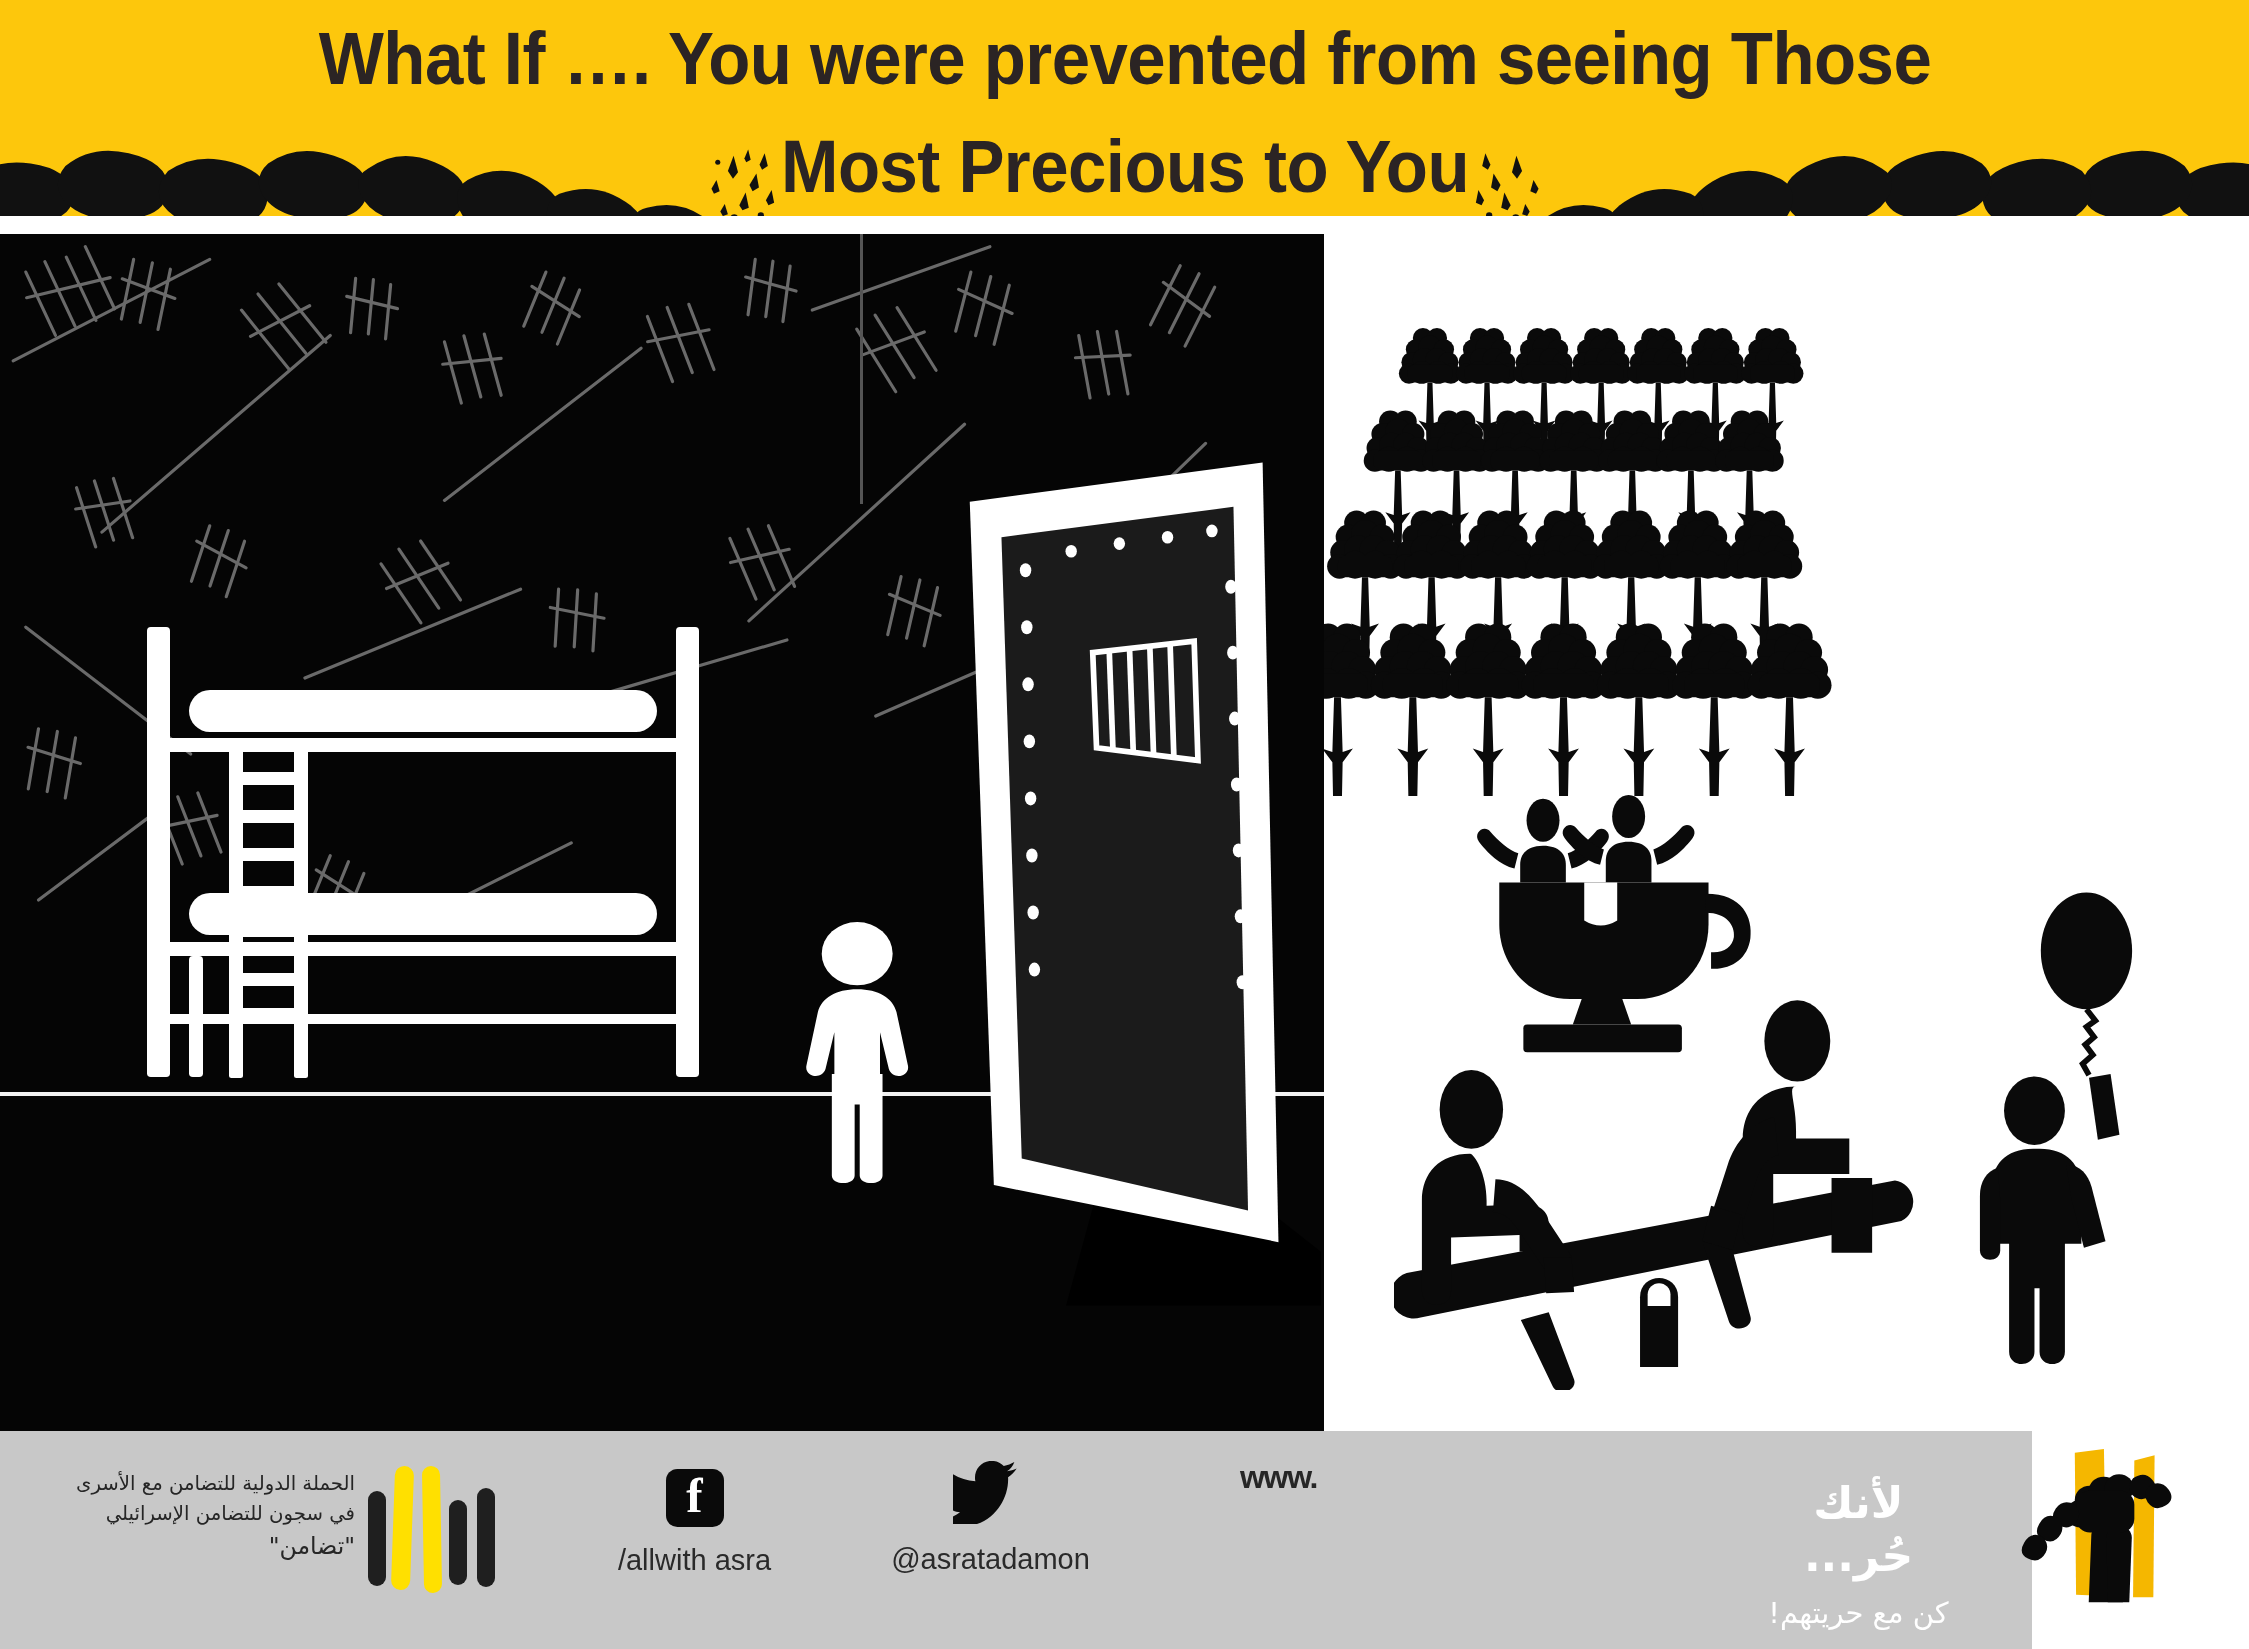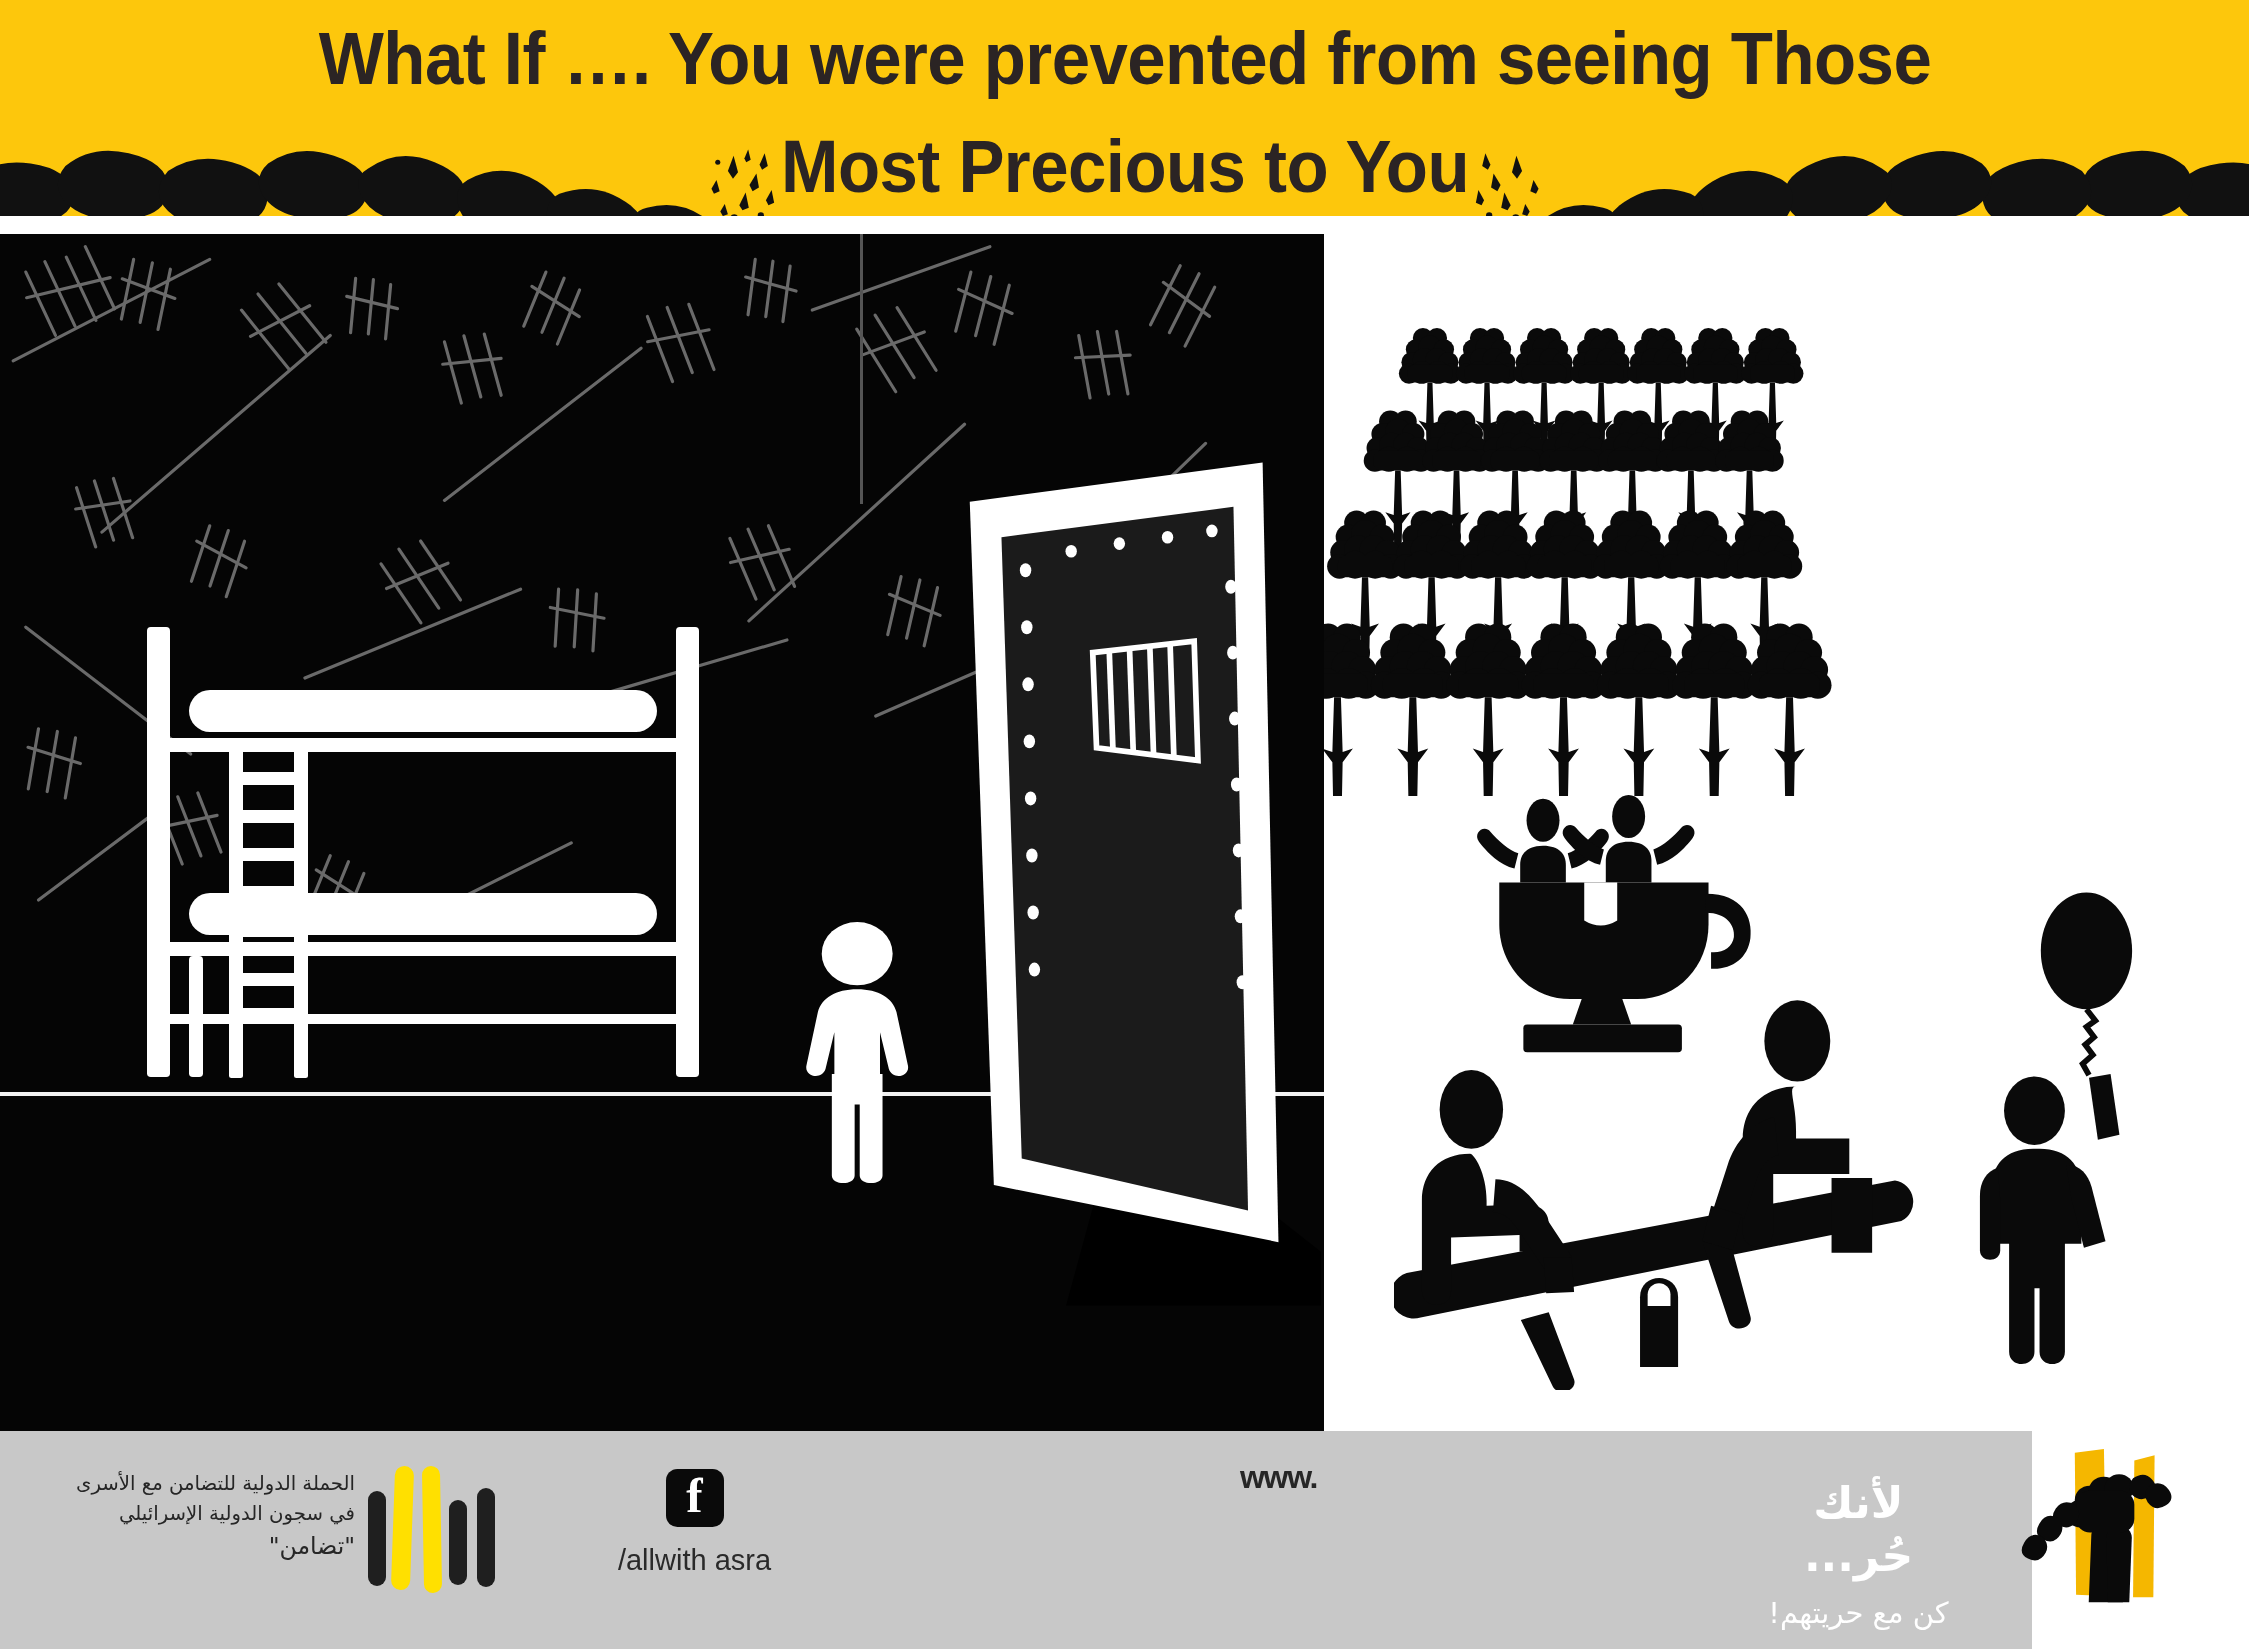--- a/index.html
+++ b/index.html
@@ -523,37 +523,49 @@
           </g>
         </g>
       </svg>
     </div>
   </div>
 
   <div class="footer">
 
     <div class="campaign-text">
       <span>الحملة الدولية للتضامن مع الأسرى</span><br>
-      <span>في سجون الدولية الإسرائيلي</span>
+      <span>في سجون للتضامن الإسرائيلي</span>
       <span class="campaign-name">"تضامن"</span>
     </div>
 
     <div class="bars">
       <div class="bar" style="left:2.5px;top:25px;width:18px;height:95px;background:#1f1f1f;"></div>
       <div class="bar" style="left:28px;top:0px;width:19px;height:124px;background:#FFE000;transform:rotate(2deg);"></div>
       <div class="bar" style="left:58px;top:0px;width:18px;height:127px;background:#FFE000;transform:rotate(-1deg);"></div>
       <div class="bar" style="left:84px;top:34px;width:18px;height:85px;background:#1f1f1f;"></div>
       <div class="bar" style="left:112px;top:21.6px;width:18px;height:99px;background:#1f1f1f;"></div>
     </div>
 
     <div class="fb-wrap">
       <div class="fb-icon"></div>
       <div class="handle">/allwith asra</div>
     </div>
 
+    <div class="tw-wrap">
+      <svg width="75" height="63" viewBox="0 0 120 100" xmlns="http://www.w3.org/2000/svg">
+        <path fill="#0a0a0a" d="M119 12 c -4.4 6.5 -10 12.2 -16.4 16.8 c 0.1 1.4 0.1 2.8 0.1 4.2
+          c 0 42.8 -32.6 92.1 -92.2 92.1 c -18.3 0 -35.3 -5.4 -49.6 -14.6 c 2.5 0.3 5.1 0.4 7.8 0.4
+          c 15.2 0 29.1 -5.2 40.2 -13.9 c -14.2 -0.3 -26.1 -9.6 -30.3 -22.5 c 2 0.4 4 0.6 6.1 0.6
+          c 3 0 5.8 -0.4 8.6 -1.1 c -14.8 -3 -26 -16.1 -26 -31.8 v -0.4 c 4.4 2.4 9.4 3.9 14.7 4.1
+          c -8.7 -5.8 -14.4 -15.7 -14.4 -26.9 c 0 -5.9 1.6 -11.5 4.4 -16.3 c 16 19.6 39.9 32.5 66.8 33.9
+          c -0.6 -2.4 -0.8 -4.9 -0.8 -7.4 c 0 -17.9 14.5 -32.4 32.5 -32.4 c 9.3 0 17.8 3.9 23.7 10.2
+          c 7.4 -1.5 14.3 -4.2 20.6 -7.9 c -2.4 7.6 -7.6 13.9 -14.2 17.9 c 6.5 -0.8 12.8 -2.5 18.6 -5.1 z" transform="translate(4,2) scale(0.82)"></path>
+      </svg>
+      <div class="handle">@asratadamon</div>
+    </div>
 
     <div class="site">
       <span class="www">www.</span>
     </div>
 
     <div class="brand">
       <div class="brand-ar">
         <span class="big">لأنك حُر...</span>
         <span class="small">كن مع حريتهم!</span>
       </div>

